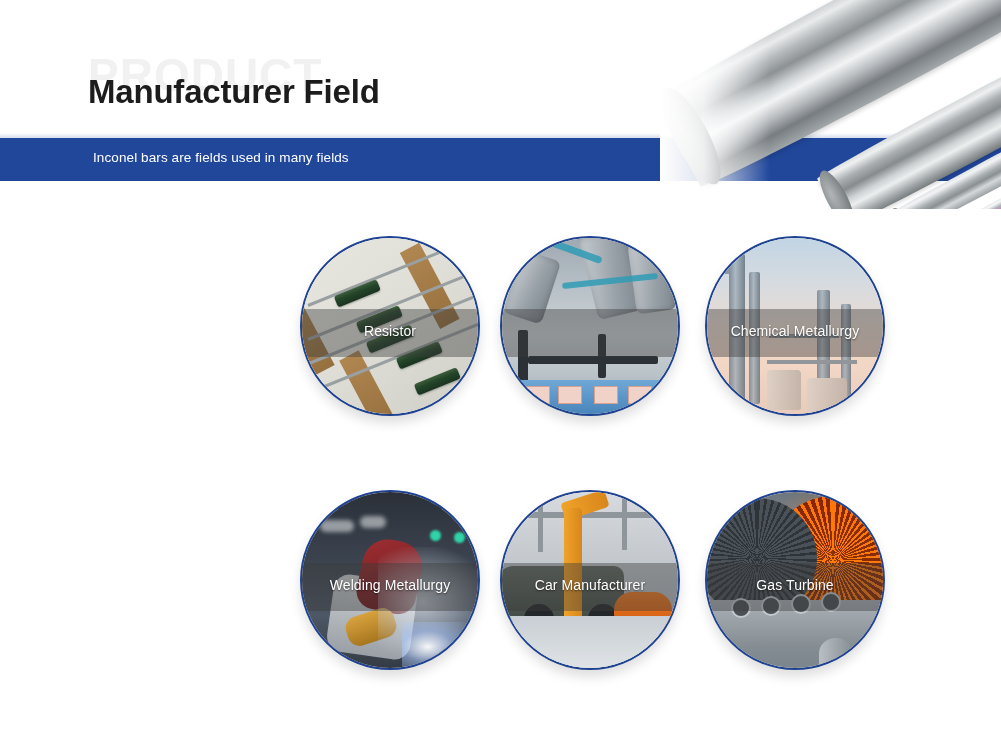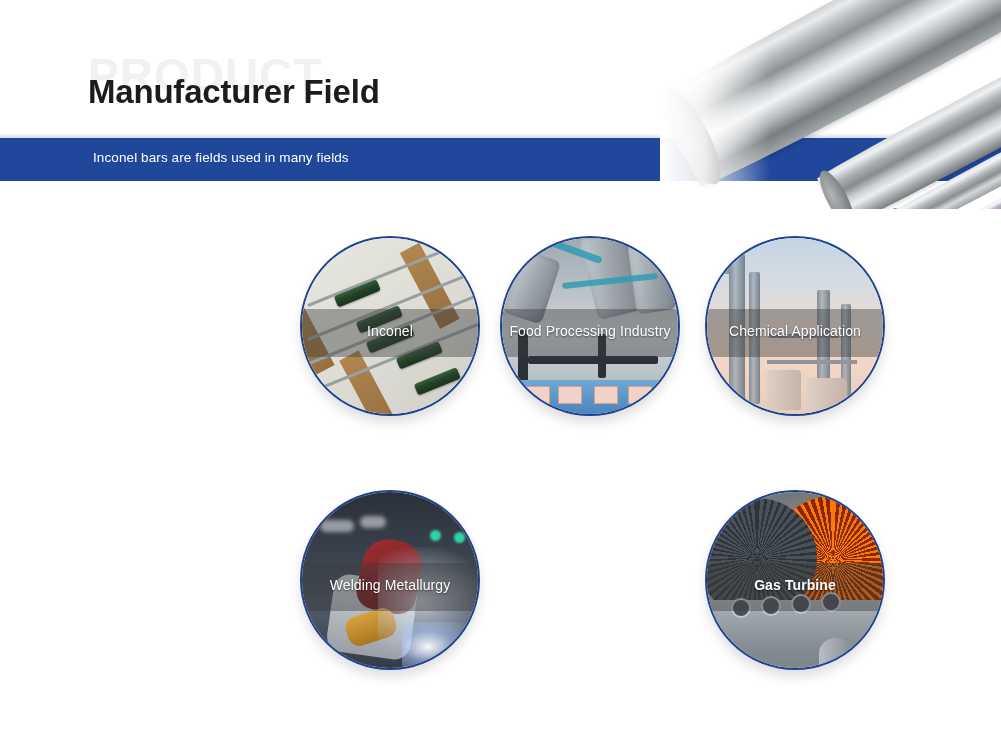--- a/index.html
+++ b/index.html
@@ -331,21 +331,21 @@
           <div class="res" style="left:6px;top:100px;width:180px;transform:rotate(-22deg);"></div>
           <div class="res-body" style="left:56px;top:84px;width:46px;transform:rotate(-22deg);"></div>
           <div class="res" style="left:2px;top:126px;width:184px;transform:rotate(-22deg);"></div>
           <div class="res-body" style="left:66px;top:104px;width:48px;transform:rotate(-22deg);"></div>
           <div class="res" style="left:10px;top:152px;width:180px;transform:rotate(-22deg);"></div>
           <div class="res-body" style="left:96px;top:120px;width:46px;transform:rotate(-22deg);"></div>
           <div class="res-body" style="left:114px;top:146px;width:46px;transform:rotate(-22deg);"></div>
         </div>
         <div class="band"></div>
       </div>
-      <div class="cap-text">Inconel</div>
+      <div class="cap-text">Resistor</div>
     </div>
 
     <div class="cell" style="left:500px;top:236px;">
       <div class="circle">
         <div class="photo ph-food">
           <div class="duct" style="left:10px;top:16px;width:40px;height:66px;transform:rotate(18deg);"></div>
           <div class="duct" style="left:86px;top:-6px;width:46px;height:84px;transform:rotate(-14deg);"></div>
           <div class="duct" style="left:130px;top:4px;width:40px;height:70px;transform:rotate(-8deg);"></div>
           <div class="hose" style="left:24px;top:6px;width:78px;height:7px;transform:rotate(20deg);"></div>
           <div class="hose" style="left:60px;top:40px;width:96px;height:6px;transform:rotate(-6deg);"></div>
@@ -353,40 +353,39 @@
           <div class="dark" style="left:26px;top:118px;width:130px;height:8px;"></div>
           <div class="dark" style="left:96px;top:96px;width:8px;height:44px;"></div>
           <div class="belt"></div>
           <div class="box" style="left:24px;"></div>
           <div class="box" style="left:56px;"></div>
           <div class="box" style="left:92px;"></div>
           <div class="box" style="left:126px;"></div>
         </div>
         <div class="band"></div>
       </div>
-      <div class="cap-text">Food Processing Industry</div>
     </div>
 
     <div class="cell" style="left:705px;top:236px;">
       <div class="circle">
         <div class="photo ph-chem">
           <div class="tower" style="left:22px;top:16px;width:16px;height:150px;"></div>
           <div class="tower" style="left:42px;top:34px;width:11px;height:132px;"></div>
           <div class="tower" style="left:110px;top:52px;width:13px;height:114px;"></div>
           <div class="tower" style="left:134px;top:66px;width:10px;height:100px;"></div>
           <div class="pipe" style="left:18px;top:10px;width:4px;height:26px;"></div>
           <div class="pipe" style="left:62px;top:96px;width:70px;height:4px;"></div>
           <div class="pipe" style="left:60px;top:122px;width:90px;height:4px;"></div>
           <div class="tank" style="left:60px;top:132px;width:34px;height:40px;"></div>
           <div class="tank" style="left:100px;top:140px;width:40px;height:34px;"></div>
           <div class="haze"></div>
         </div>
         <div class="band"></div>
       </div>
-      <div class="cap-text">Chemical Application</div>
+      <div class="cap-text">Chemical Metallurgy</div>
     </div>
 
 
     <div class="cell" style="left:300px;top:490px;">
       <div class="circle">
         <div class="photo ph-weld">
           <div class="blur" style="left:18px;top:28px;"></div>
           <div class="blur" style="left:58px;top:24px;width:26px;"></div>
           <div class="dot" style="left:128px;top:38px;"></div>
           <div class="dot" style="left:152px;top:40px;"></div>
@@ -394,22 +393,41 @@
           <div class="helmet"></div>
           <div class="glove"></div>
           <div class="smoke"></div>
           <div class="arc"></div>
         </div>
         <div class="band"></div>
       </div>
       <div class="cap-text">Welding Metallurgy</div>
     </div>
 
-
-    <div class="cell" style="left:705px;top:490px;font-weight:bold;">
+    <div class="cell" style="left:500px;top:490px;">
+      <div class="circle">
+        <div class="photo ph-car">
+          <div class="rail" style="left:0;top:20px;width:180px;height:6px;"></div>
+          <div class="rail" style="left:36px;top:0;width:5px;height:60px;"></div>
+          <div class="rail" style="left:120px;top:0;width:5px;height:58px;"></div>
+          <div class="carbody"></div>
+          <div class="wheel" style="left:22px;top:112px;"></div>
+          <div class="wheel" style="left:86px;top:112px;"></div>
+          <div class="robot" style="left:60px;top:4px;width:46px;height:18px;transform:rotate(-18deg);"></div>
+          <div class="robot" style="left:62px;top:16px;width:18px;height:126px;"></div>
+          <div class="robot" style="left:50px;top:138px;width:48px;height:16px;"></div>
+          <div class="orange"></div>
+          <div class="floor"></div>
+        </div>
+        <div class="band"></div>
+      </div>
+      <div class="cap-text">Car Manufacturer</div>
+    </div>
+
+    <div class="cell" style="left:705px;top:490px;">
       <div class="circle">
         <div class="photo ph-turb">
           <div class="hotglow"></div>
           <div class="hotdisc"></div>
           <div class="blades"></div>
           <div class="casing"></div>
           <div class="hole" style="left:24px;bottom:50px;"></div>
           <div class="hole" style="left:54px;bottom:52px;"></div>
           <div class="hole" style="left:84px;bottom:54px;"></div>
           <div class="hole" style="left:114px;bottom:56px;"></div>

